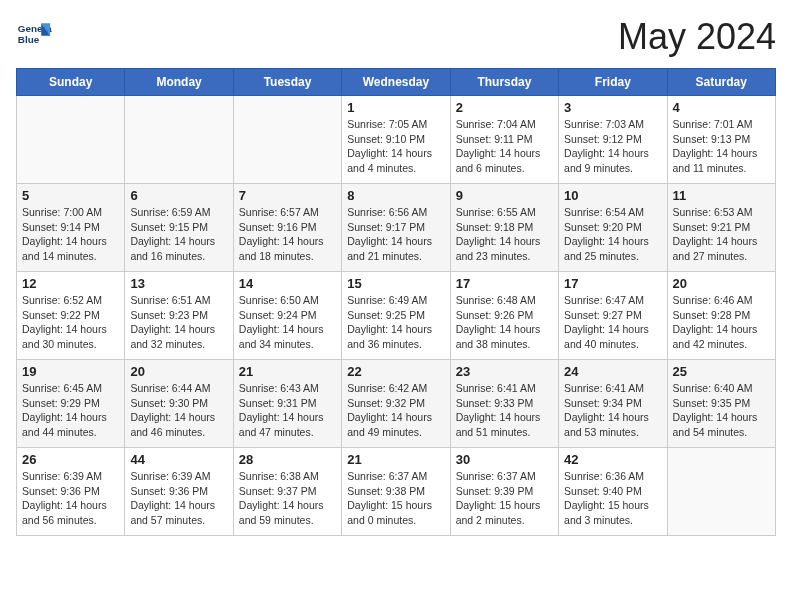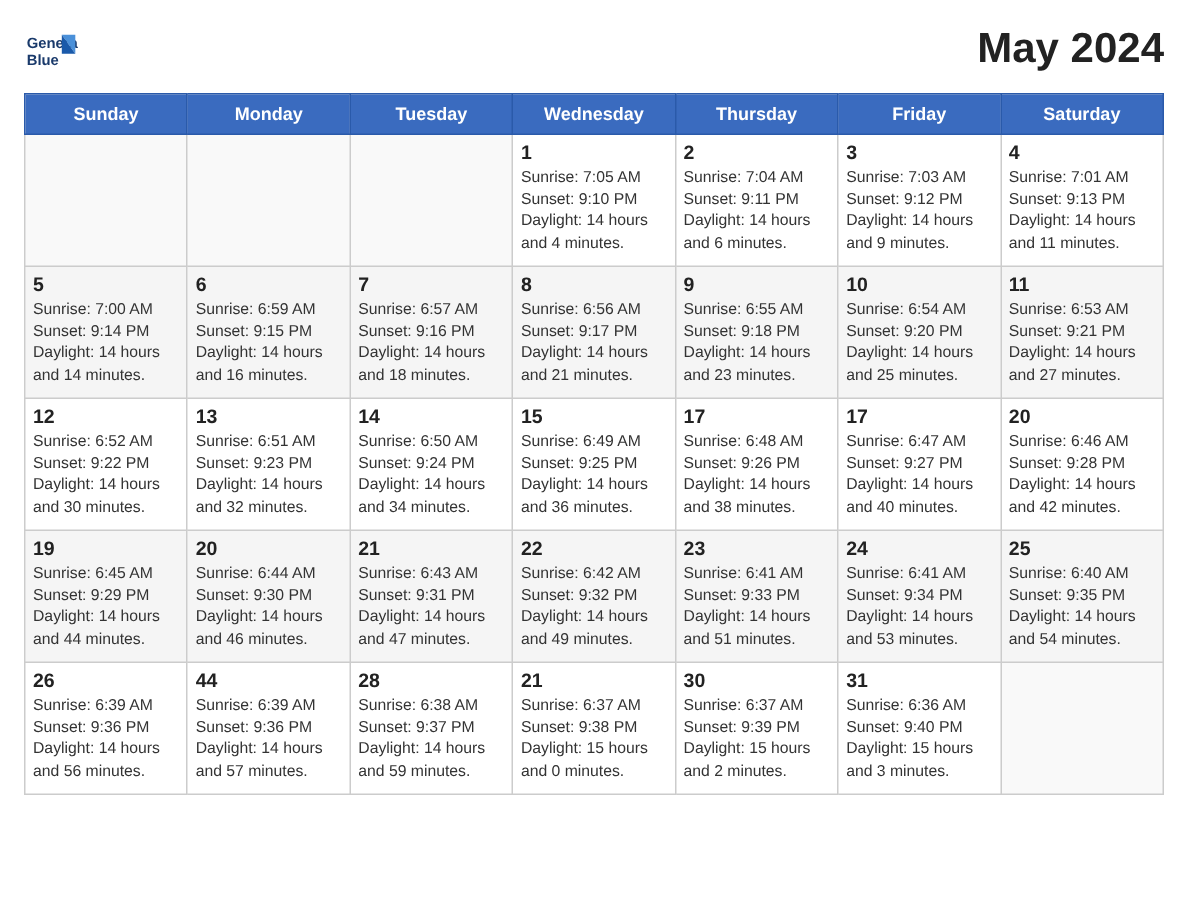--- a/index.html
+++ b/index.html
@@ -22,22 +22,22 @@
       gap: 4px;
     }
     .logo-icon {
       width: 36px;
       height: 36px;
     }
     .title-area {
       text-align: right;
     }
     .title-area h1 {
-      font-size: 28px;
-      font-weight: bold;
+      font-size: 36px;
+      font-weight: normal;
       color: #222;
     }
     .title-area h2 {
       font-size: 16px;
       color: #555;
       font-weight: normal;
     }
     table {
       width: 100%;
       border-collapse: collapse;
@@ -235,19 +235,19 @@
         </td>
         <td>
           <span class="day-number">21</span>
           <div class="day-info">Sunrise: 6:37 AM<br>Sunset: 9:38 PM<br>Daylight: 15 hours<br>and 0 minutes.</div>
         </td>
         <td>
           <span class="day-number">30</span>
           <div class="day-info">Sunrise: 6:37 AM<br>Sunset: 9:39 PM<br>Daylight: 15 hours<br>and 2 minutes.</div>
         </td>
         <td>
-          <span class="day-number">31</span>
+          <span class="day-number">42</span>
           <div class="day-info">Sunrise: 6:36 AM<br>Sunset: 9:40 PM<br>Daylight: 15 hours<br>and 3 minutes.</div>
         </td>
         <td class="empty-cell"></td>
       </tr>
     </tbody>
 </table>
 
 </body></html>

